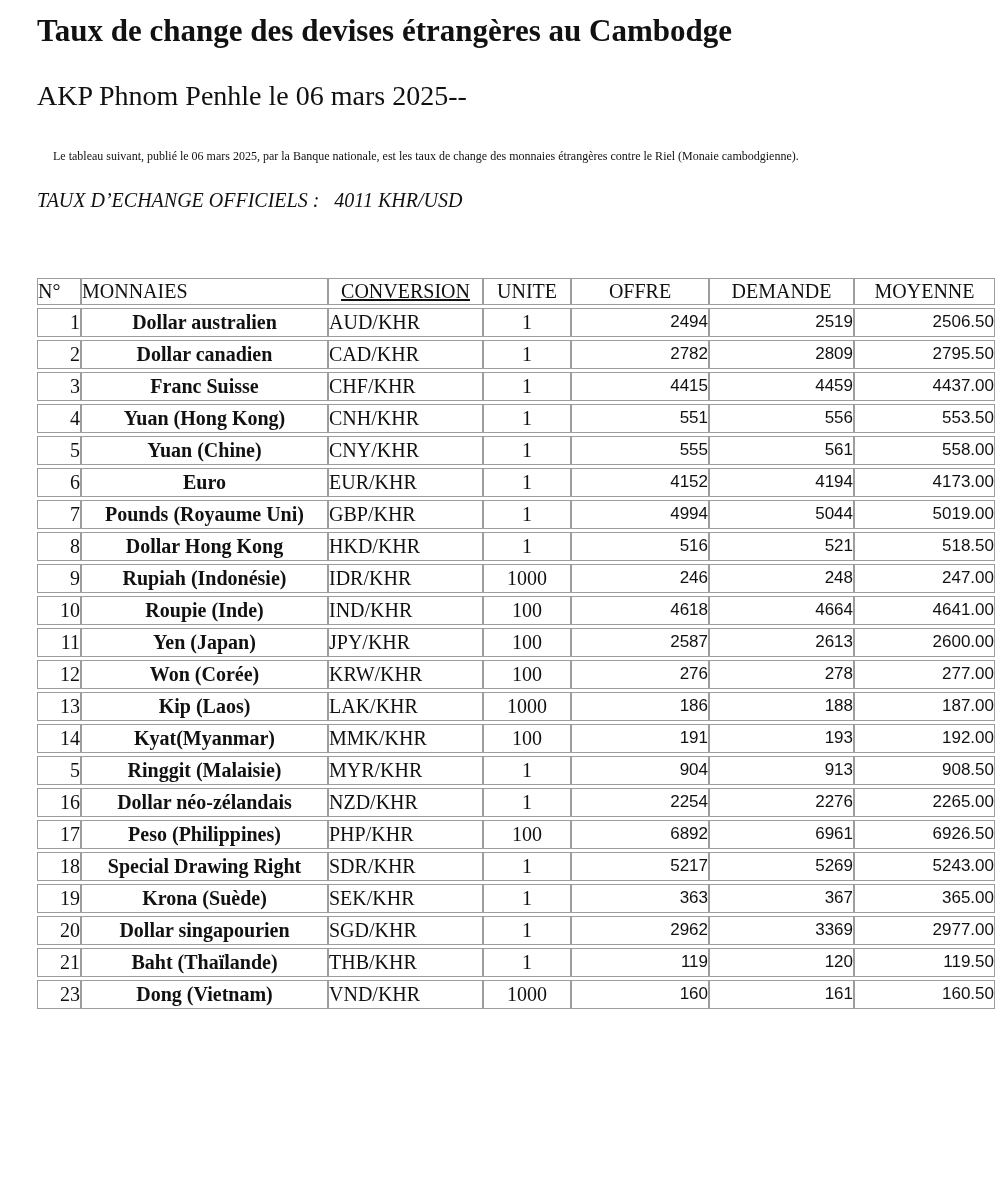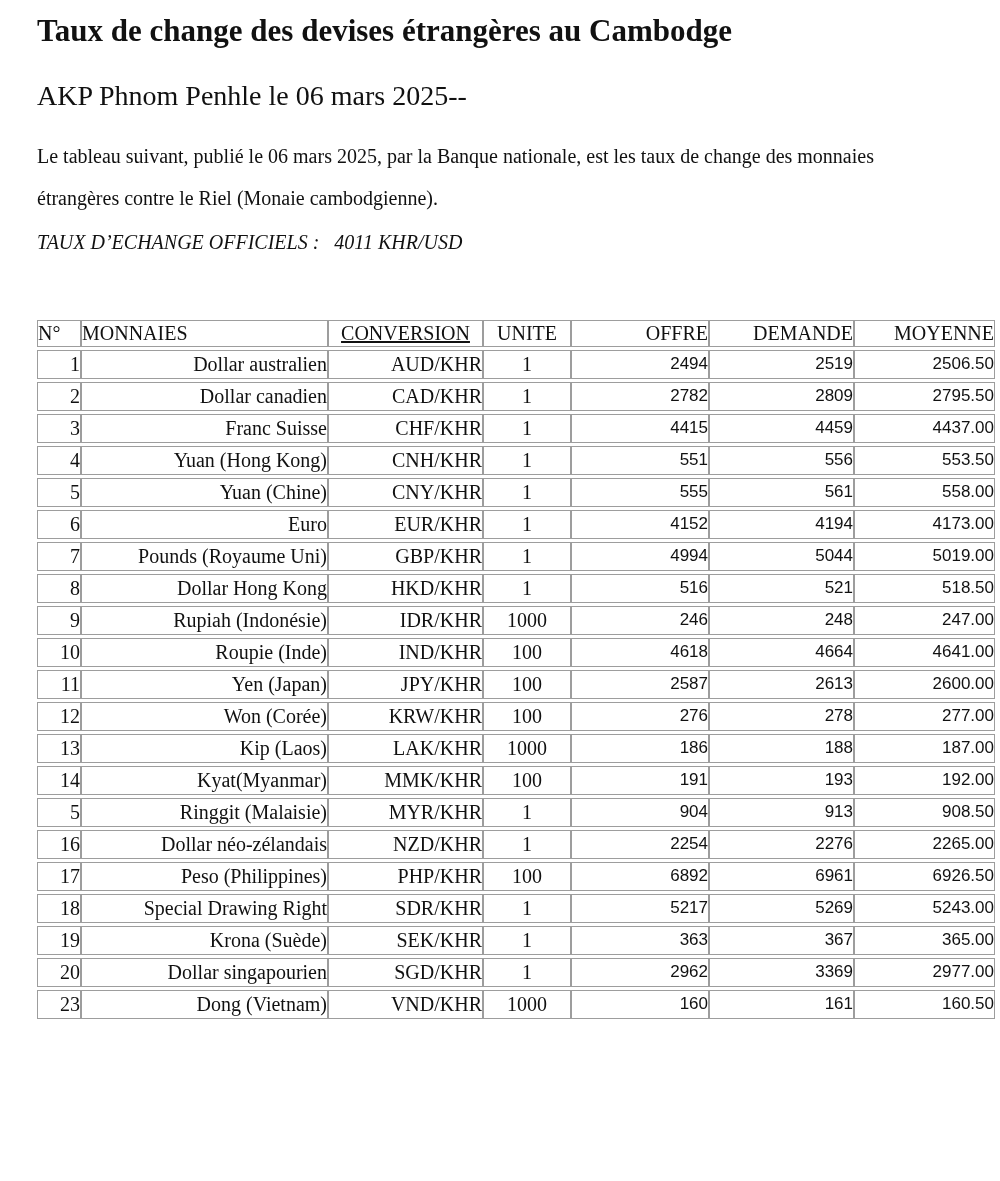--- a/index.html
+++ b/index.html
@@ -24,23 +24,23 @@
     line-height: 1.25;
     margin: 0 0 30px 0;
     letter-spacing: 0px;
   }
   .byline {
     font-size: 28px;
     line-height: 30px;
     margin: 0 0 24px 0;
   }
   .lede {
-    font-size: 20px;
+    font-size: 12px;
     line-height: 42px;
-    margin: 0 0 8px 0;
+    margin: 0 0 8px 16px;
     width: 920px;
   }
   .official-rate {
     font-size: 20px;
     line-height: 30px;
     margin: 0;
     white-space: pre-wrap;
     font-style: italic;
   }
   table.fx {
@@ -63,25 +63,25 @@
     height: 25px;
   }
   table.fx td {
     height: 27px;
   }
   
   th.h-no    { text-align: left;  padding-left: 2px; }
   th.h-name  { text-align: left;  padding-left: 4px; margin-left: 41px; }
   th.h-conv  { text-align: center; text-decoration: underline; }
   th.h-unit  { text-align: center; }
-  th.h-num   { text-align: right; padding-right: 7px; }
+  th.h-num   { padding-right: 7px; }
   
   td.col-no   { text-align: right;  padding-right: 8px; }
-  td.col-name { text-align: right;   padding-left: 5px; }
-  td.col-conv { text-align: right; margin-left: 40px; }
+  td.col-name { text-align: center;   padding-left: 5px; font-weight: bold; }
+  td.col-conv { text-align: left; margin-left: 40px; }
   td.col-unit { text-align: center; }
   td.col-num  {
     text-align: right;
     padding-right: 8px;
     font-family: "Liberation Sans", "DejaVu Sans", sans-serif;
     font-size: 17px;
   }
 </style>
 </head>
 <body>
@@ -292,20 +292,29 @@
         <tr>
           <td class="col-no">20</td>
           <td class="col-name">Dollar singapourien</td>
           <td class="col-conv">SGD/KHR</td>
           <td class="col-unit">1</td>
           <td class="col-num">2962</td>
           <td class="col-num">3369</td>
           <td class="col-num">2977.00</td>
         </tr>
         <tr>
+          <td class="col-no">21</td>
+          <td class="col-name">Baht (Thaïlande)</td>
+          <td class="col-conv">THB/KHR</td>
+          <td class="col-unit">1</td>
+          <td class="col-num">119</td>
+          <td class="col-num">120</td>
+          <td class="col-num">119.50</td>
+        </tr>
+        <tr>
           <td class="col-no">23</td>
           <td class="col-name">Dong (Vietnam)</td>
           <td class="col-conv">VND/KHR</td>
           <td class="col-unit">1000</td>
           <td class="col-num">160</td>
           <td class="col-num">161</td>
           <td class="col-num">160.50</td>
         </tr>
       </tbody>
   </table>

